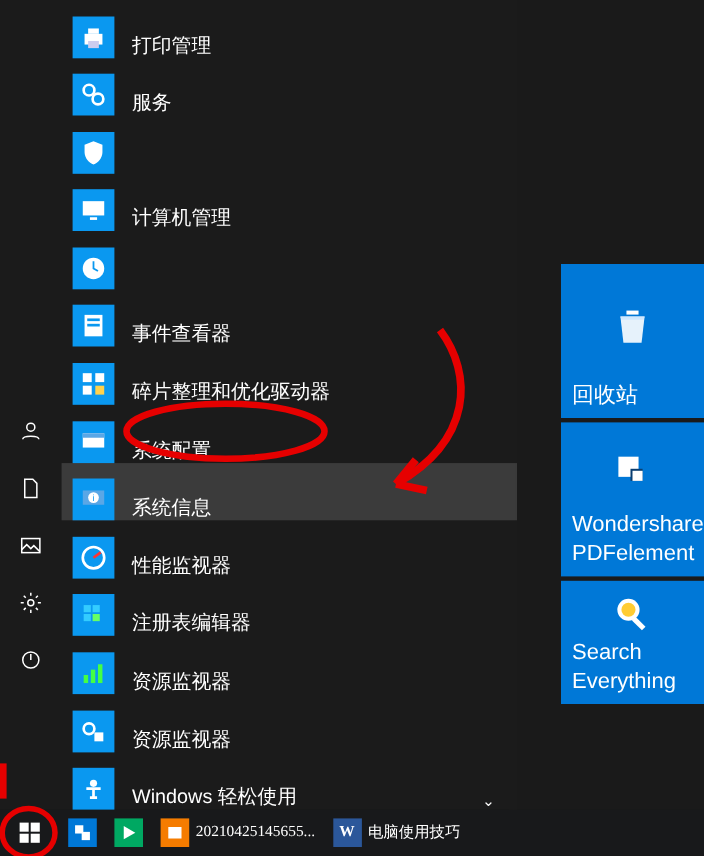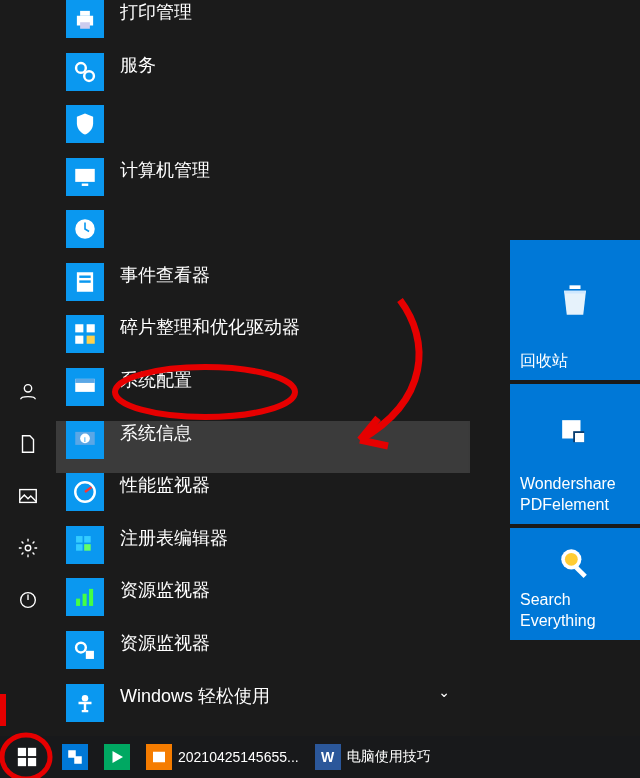--- a/index.html
+++ b/index.html
@@ -7,21 +7,21 @@
   body { background: #1a1a1a; position: relative; }
 
   
   .desktop {
     position: absolute; right: 0; top: 240px; width: 130px;
     display: flex; flex-direction: column; gap: 4px;
   }
   .tile {
     width: 130px; height: 140px; background: #0078d7; color: #fff;
     display: flex; flex-direction: column; align-items: flex-start; justify-content: flex-end;
-    padding: 8px 10px; font-size: 16px; line-height: 1.3;
+    padding: 8px 10px; font-size: 20px; line-height: 1.3;
   }
   .tile .tile-icons { flex: 1; display:flex; align-items:center; justify-content:center; width:100%; }
   .tile svg { width: 44px; height: 44px; }
   .tile.search { height: 112px; }
 
   
   .startmenu {
     position: absolute; left: 0; top: 0; bottom: 42px; width: 470px;
     background: rgba(30,30,30,0.55);
     display: flex;
@@ -31,21 +31,21 @@
     width: 56px; display:flex; flex-direction:column; align-items:center;
     padding-top: 380px; gap: 28px; color:#fff;
   }
   .rail .rail-item { width:24px; height:24px; display:flex; align-items:center; justify-content:center; cursor:pointer; }
   .rail svg { width:22px; height:22px; fill:none; stroke:#fff; stroke-width:1.5; }
 
   .applist {
     flex:1; display:flex; flex-direction:column; padding-top: 0;
   }
   .app-item {
-    height: 56px; display:flex; align-items:flex-start; gap:16px;
+    height: 56px; display:flex; align-items:flex-end; gap:16px;
     padding-left:10px; color:#fff; font-size:18px; cursor:pointer;
     position:relative;
   }
   .app-item.hover { background: rgba(255,255,255,0.14); }
   .app-item .appicon {
     width:38px; height:38px; background:#0a98f0; display:flex; align-items:center; justify-content:center;
     flex-shrink:0;
   }
   .app-item .appicon svg { width:26px; height:26px; }
   .app-item .chev { position:absolute; right:20px; color:#fff; font-size:14px; }
@@ -275,21 +275,21 @@
 
 <div class="taskbar">
   <div class="tb-btn">
     <svg viewBox="0 0 24 24" fill="#fff">
         <rect x="2" y="2" width="9" height="9"></rect>
         <rect x="13" y="2" width="9" height="9"></rect>
         <rect x="2" y="13" width="9" height="9"></rect>
         <rect x="13" y="13" width="9" height="9"></rect>
       </svg>
   </div>
-  <div id="tb-items" style="display:flex;align-items:center;">
+  <div id="tb-items" style="display:flex;align-items:center;font-family:Liberation Serif, serif;">
       <div class="tb-task ">
         <div class="ticon">
           <svg viewBox="0 0 24 24" width="18" height="18">
             <rect x="3" y="3" width="10" height="10" fill="#fff"></rect>
             <rect x="11" y="11" width="10" height="10" fill="#fff"></rect>
           </svg>
         </div>
       </div>
       <div class="tb-task green">
         <div class="ticon">

